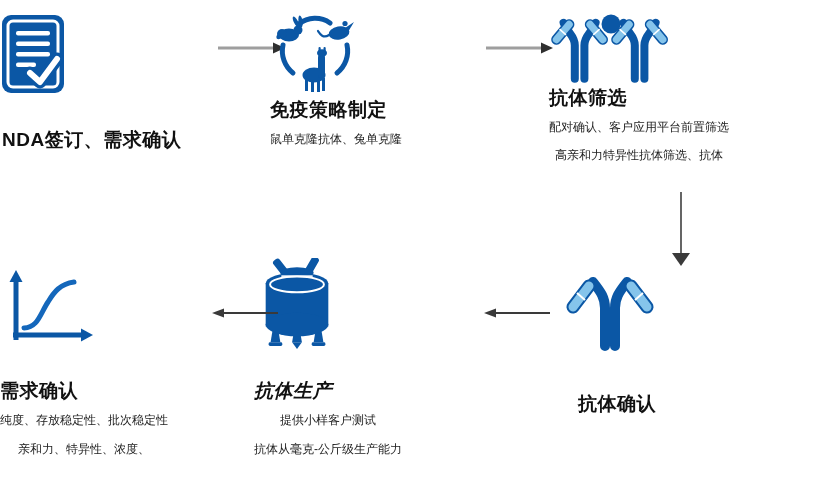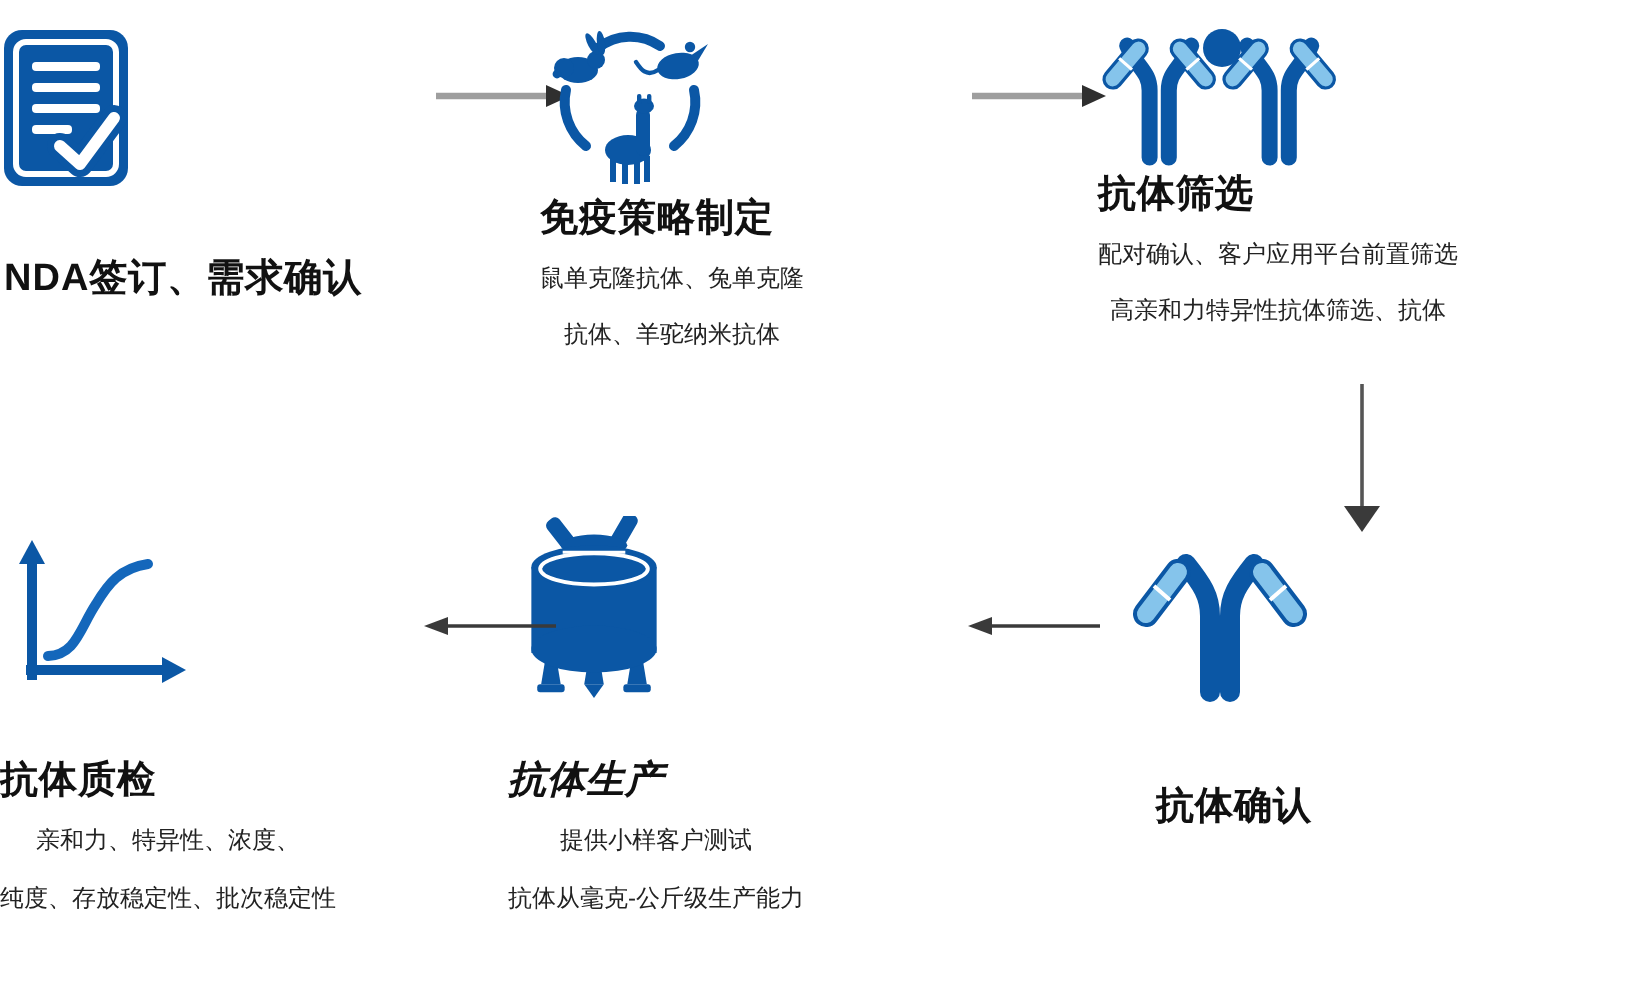--- a/index.html
+++ b/index.html
@@ -106,21 +106,20 @@
         <rect x="53.5" y="35" width="2.2" height="5" rx="1"></rect>
         <rect x="35" y="66" width="3" height="13"></rect>
         <rect x="41" y="67" width="3" height="13"></rect>
         <rect x="47" y="67" width="3" height="13"></rect>
         <rect x="52" y="66" width="3" height="13"></rect>
       </g>
     </svg>
     <div class="step-title">免疫策略制定</div>
     <div class="step-sub">
       <div class="sub-line">鼠单克隆抗体、兔单克隆</div>
-      <div class="sub-line">抗体、羊驼纳米抗体</div>
     </div>
   </div>
 
   <div class="arrow" id="arrow-2">
     <svg width="70" height="14" viewBox="0 0 70 14">
       <line x1="2" y1="7" x2="58" y2="7" stroke="#9E9E9E" stroke-width="3.2"></line>
       <polygon points="57,1.5 69,7 57,12.5" fill="#2F2F2F"></polygon>
     </svg>
   </div>
 
@@ -199,20 +198,20 @@
   </div>
 
   <div class="step row2" id="step-qc">
     <svg width="100" height="80" viewBox="0 0 100 80">
       <line x1="16" y1="72" x2="16" y2="12" stroke="#0B57A5" stroke-width="5"></line>
       <polygon points="16,2 9.5,14 22.5,14" fill="#0B57A5"></polygon>
       <line x1="13" y1="67" x2="82" y2="67" stroke="#0B57A5" stroke-width="5"></line>
       <polygon points="93,67 81,60.5 81,73.5" fill="#0B57A5"></polygon>
       <path d="M24,60 C38,59.5 40,46 48,34 C54,24 60,16 74,14" fill="none" stroke="#1467BB" stroke-width="5" stroke-linecap="round"></path>
     </svg>
-    <div class="step-title">抗体质检</div>
-    <div class="step-sub">
+    <div class="step-title">需求确认</div>
+    <div class="step-sub">
+      <div class="sub-line">纯度、存放稳定性、批次稳定性</div>
       <div class="sub-line">亲和力、特异性、浓度、</div>
-      <div class="sub-line">纯度、存放稳定性、批次稳定性</div>
     </div>
   </div>
 
 </div>
 
 </body></html>

